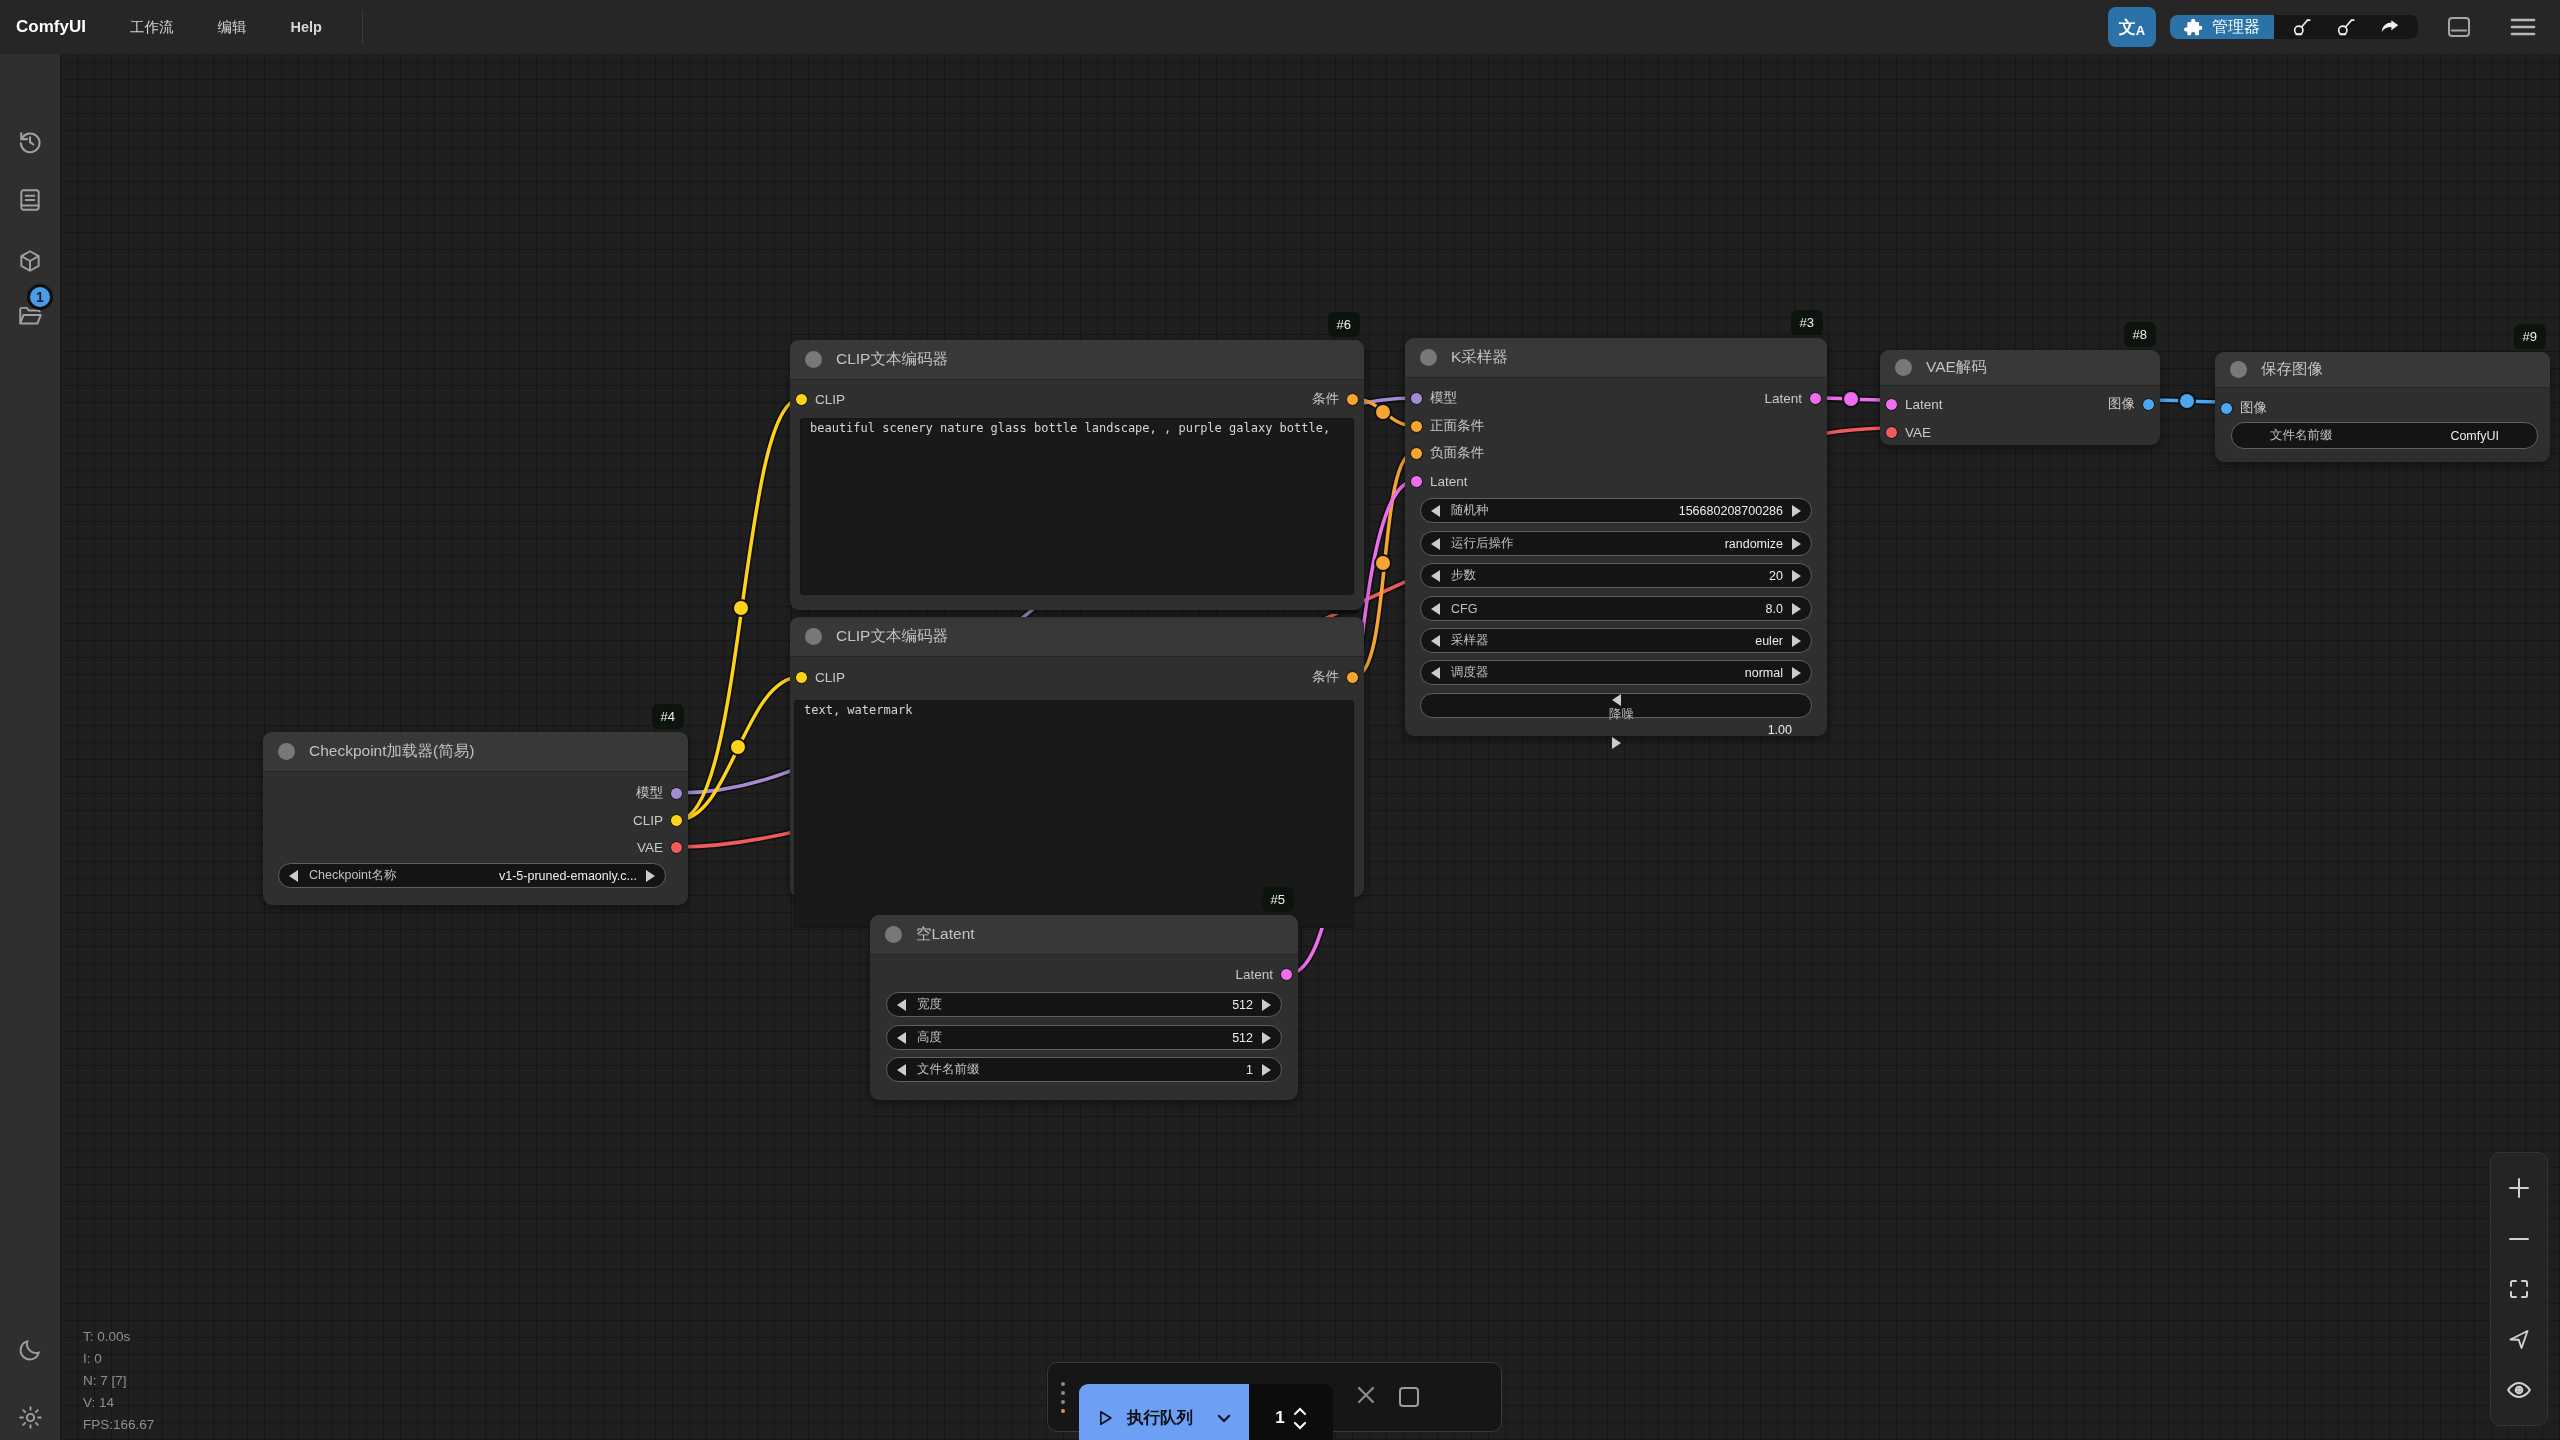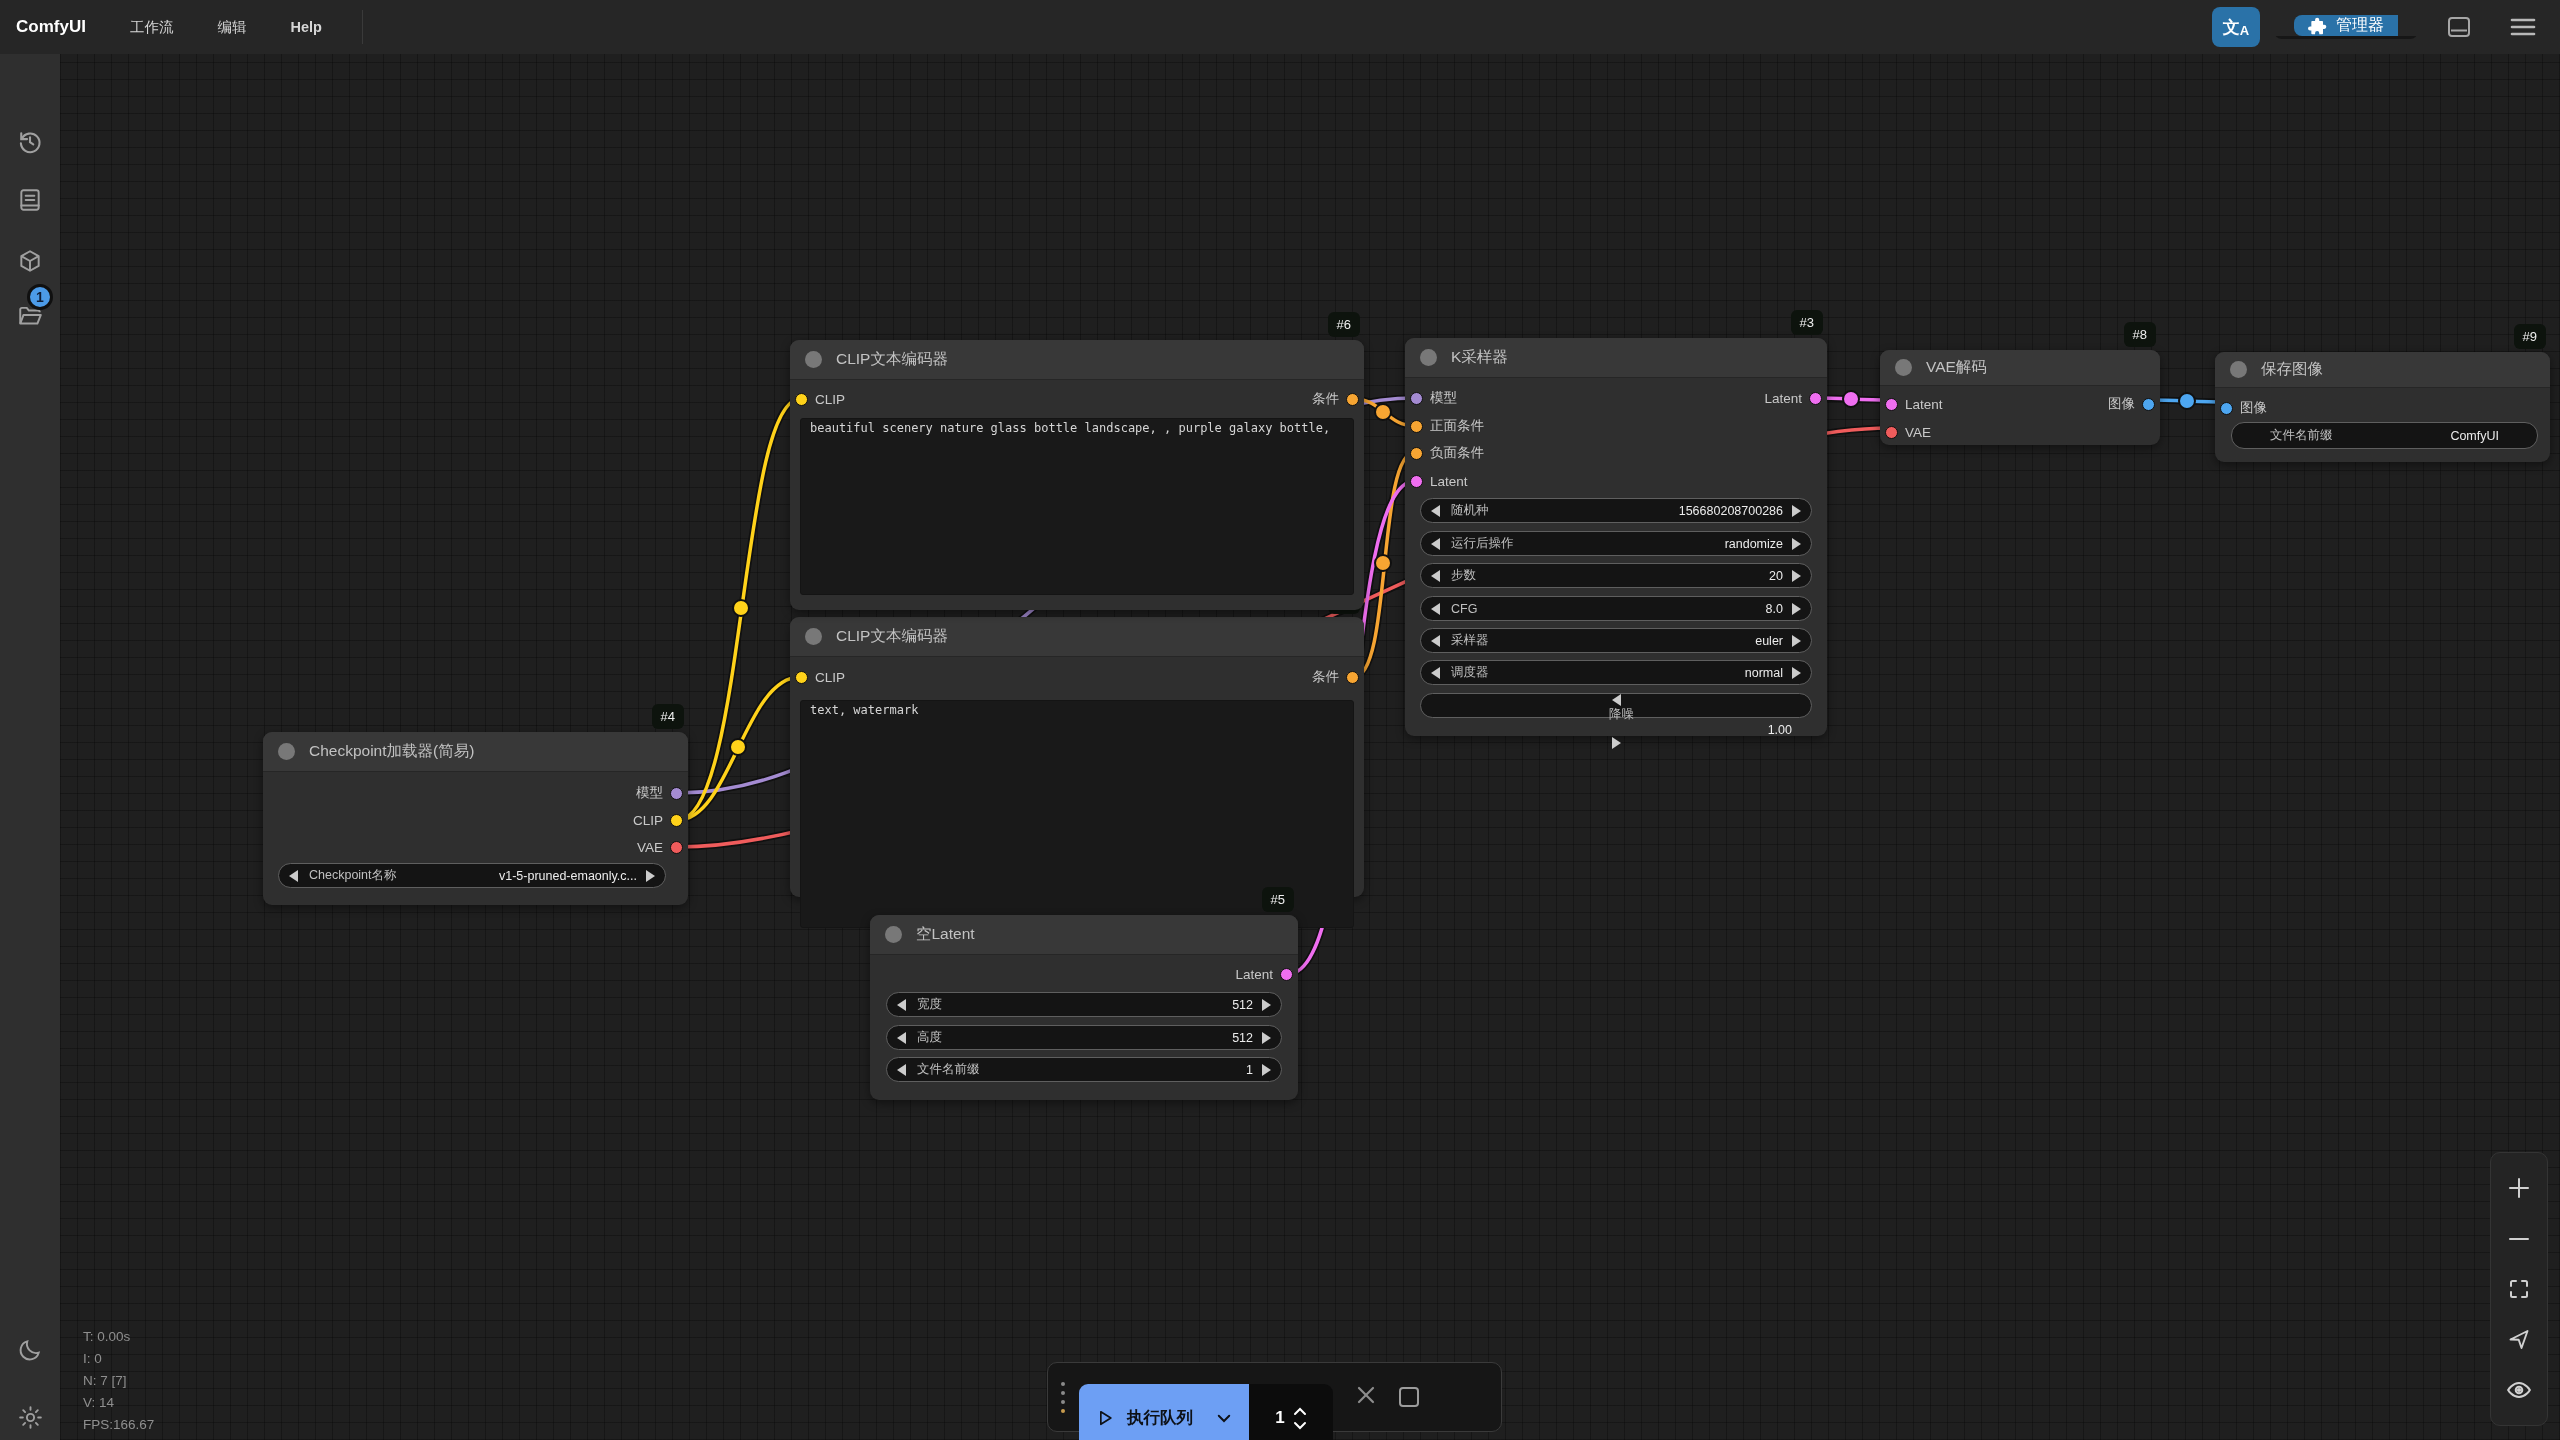--- a/index.html
+++ b/index.html
@@ -10,21 +10,21 @@
   .topbar { position:absolute; left:0; top:0; width:2560px; height:54px; background:#262626;
     display:flex; align-items:center; z-index:50; }
   .logo { font-size:17px; font-weight:bold; color:#ffffff; margin-left:16px; }
   .menu-item { font-size:14.5px; color:#d6d6d6; margin-left:44px; cursor:default; }
   .menu-sep { width:1px; height:34px; background:#3a3a3a; margin-left:40px; }
   .topbar-right { margin-left:auto; display:flex; align-items:center; margin-right:14px; gap:0; }
   .btn-blue { background:#2a72a8; border-radius:8px; height:40px; display:flex; align-items:center;
     justify-content:center; color:#fff; }
   .btn-translate { width:48px; margin-right:14px; font-weight:bold; }
   .btn-translate .zh { font-size:17px; } .btn-translate .en { font-size:13px; margin-top:6px; }
-  .grp { display:flex; align-items:center; height:24px; border-radius:8px; overflow:hidden;flex-direction:column; }
+  .grp { display:flex; align-items:center; height:24px; border-radius:8px; overflow:hidden; }
   .btn-manager { border-radius:8px 0 0 8px; padding:0 14px; gap:8px; font-size:16px; }
   .grp-dark { background:#161616; height:40px; display:flex; align-items:center; padding:0 6px; }
   .icon-btn { width:44px; height:40px; display:flex; align-items:center; justify-content:center; }
   .tb-plain { width:46px; height:40px; display:flex; align-items:center; justify-content:center; margin-left:18px; }
 
   
   .sidebar { position:absolute; left:0; top:54px; width:60px; height:1386px; background:#2f2f2f;
     z-index:40; }
   .side-icon { position:absolute; left:50%; transform:translateX(-50%); width:30px; height:30px;
     display:flex; align-items:center; justify-content:center; }
@@ -137,21 +137,21 @@
       <div class="node-title">CLIP文本编码器</div>
     </div>
     <div class="slot slot-in" style="top:50px;">
       <div class="dot c-clip"></div>
       <div class="slot-label">CLIP</div>
     </div>
     <div class="slot slot-out" style="top:50px;">
       <div class="slot-label">条件</div>
       <div class="dot c-cond"></div>
     </div>
-    <div class="textbox" style="left:10px; right:10px; top:83px; height:228px;">text, watermark</div>
+    <div class="textbox" style="left:4px; right:10px; top:83px; height:228px;">text, watermark</div>
   </div>
 
   <div class="node" style="left:730px; top:286px; width:574px; height:270px;">
     <div class="badge over">#6</div>
     <div class="node-header">
       <div class="collapse-dot"></div>
       <div class="node-title">CLIP文本编码器</div>
     </div>
     <div class="slot slot-in" style="top:49px;">
       <div class="dot c-clip"></div>

